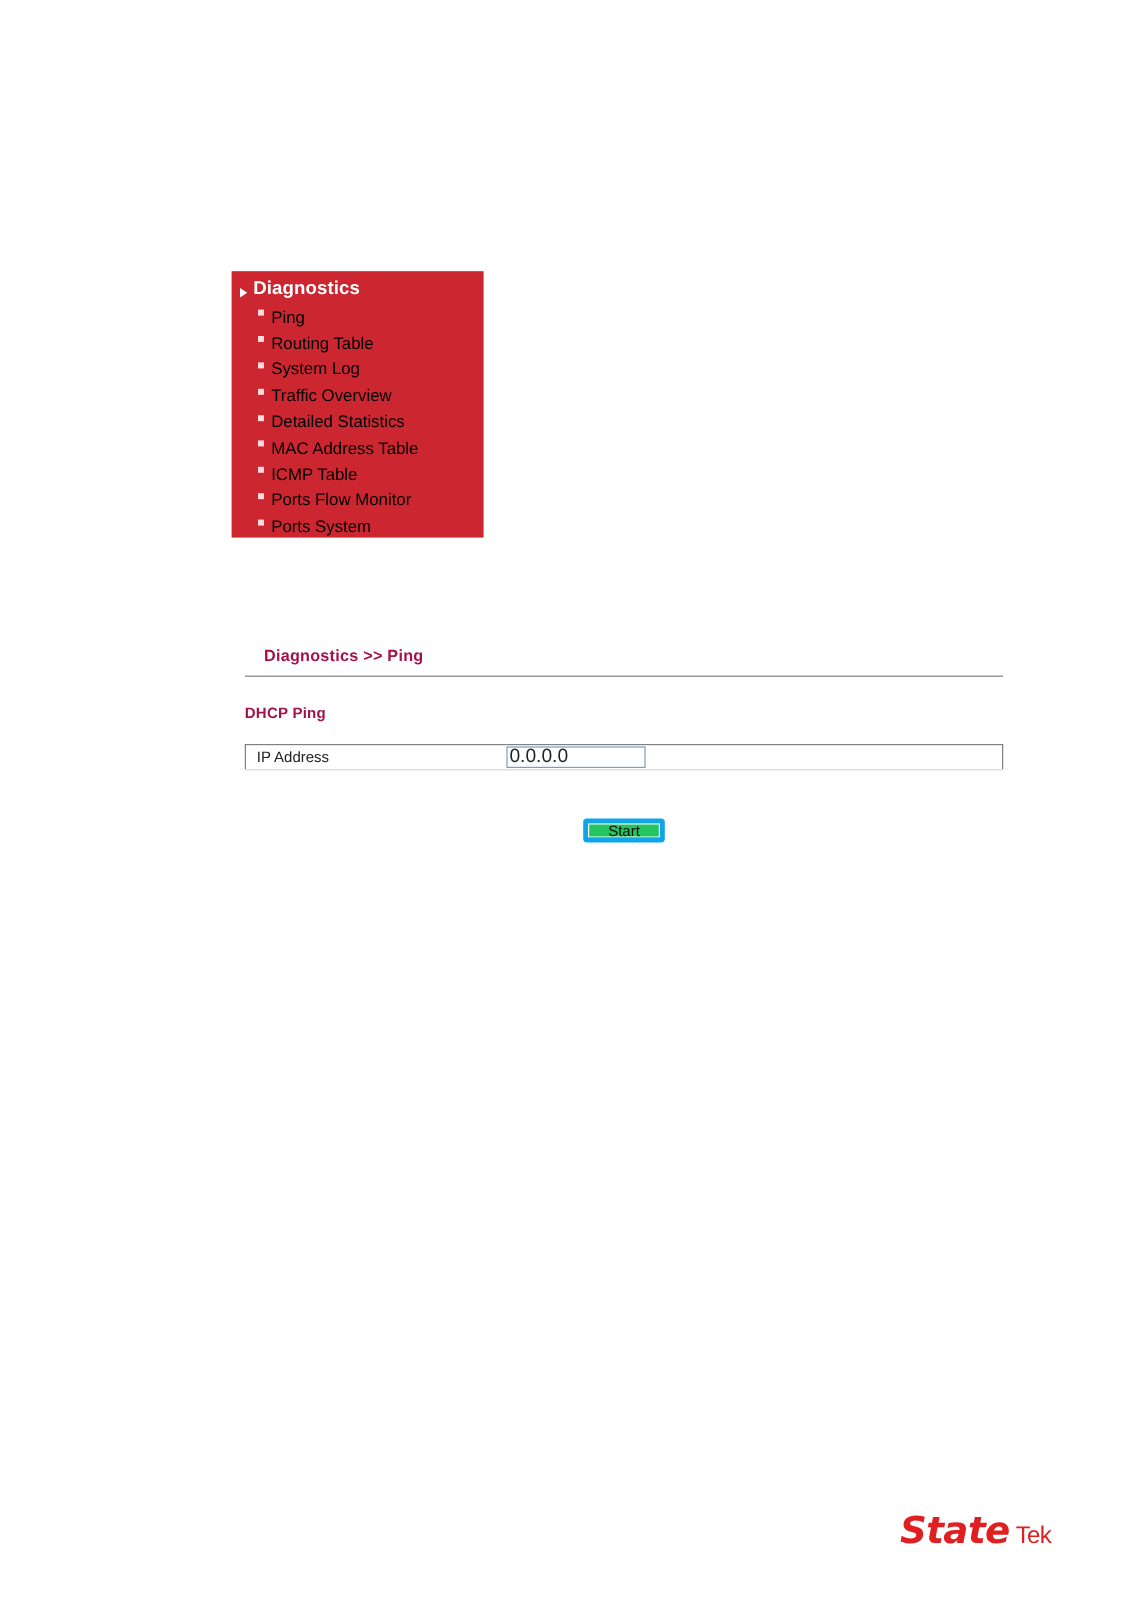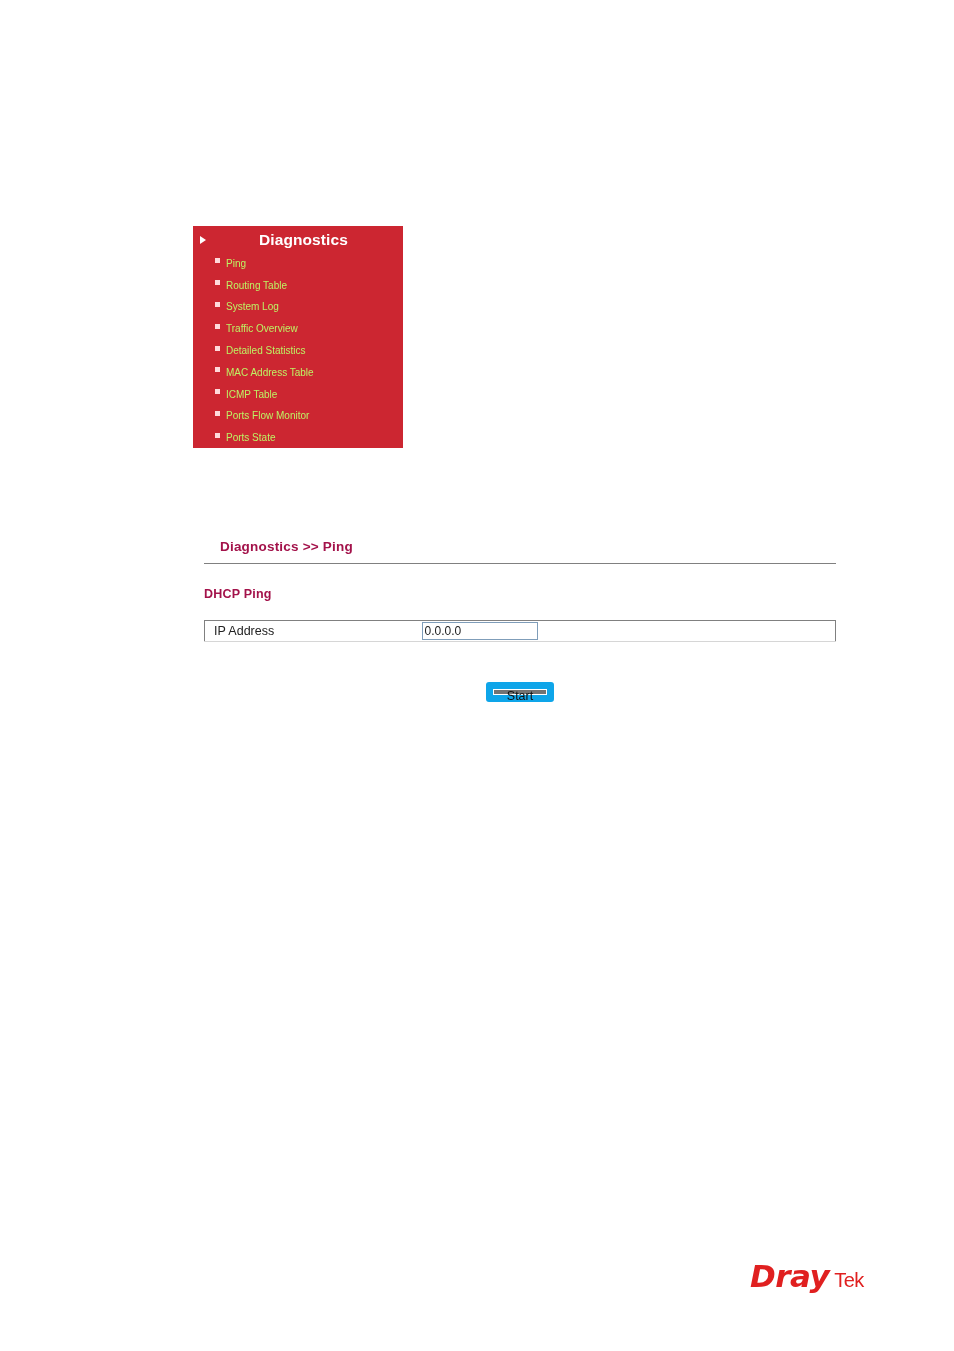--- a/index.html
+++ b/index.html
@@ -20,25 +20,24 @@
     position: absolute;
     left: 193px;
     top: 226px;
     width: 210px;
     height: 222px;
     background: #cc2631;
     box-sizing: border-box;
   }
   .menu-header {
     display: flex;
-    align-items: center;
+    align-items: flex-end;
     padding: 6px 0 2px 7px;
     height: 24px;
     box-sizing: border-box;
-    gap: 48px;
   }
   .menu-header .tri {
     width: 0;
     height: 0;
     border-left: 6px solid #ffffff;
     border-top: 4.5px solid transparent;
     border-bottom: 4.5px solid transparent;
     margin-right: 5px;
     flex: 0 0 auto;
   }
@@ -63,22 +62,22 @@
   .menu-list li .sq {
     width: 5px;
     height: 5px;
     background: #ffd9db;
     margin-right: 6px;
     flex: 0 0 auto;
     position: relative;
     top: -3px;
   }
   .menu-list li .label {
-    color: #bef264;
-    font-size: 10px;
+    color: #000000;
+    font-size: 14px;
     line-height: 1;
     white-space: nowrap;
   }
 
   
   .page-heading {
     position: absolute;
     left: 220px;
     top: 539px;
     font-size: 13.5px;
@@ -136,38 +135,38 @@
     height: 21px;
     box-sizing: border-box;
   }
   .txt-input {
     width: 116px;
     height: 18px;
     box-sizing: border-box;
     border: 1px solid #7f9db9;
     background: #ffffff;
     font-family: "Liberation Sans", sans-serif;
-    font-size: 12px;
+    font-size: 16px;
     color: #222222;
     padding: 0 2px;
     margin: 0;
     line-height: 16px;
     outline: none;
     display: block;
   }
 
   
   .start-button {
     position: absolute;
     left: 486px;
     top: 682px;
     width: 68px;
     height: 20px;
-    background: #737373;
-    border: 7px solid #0ea5e9;
+    background: #22c55e;
+    border: 4px solid #0ea5e9;
     border-radius: 3px;
     font-family: "Liberation Sans", sans-serif;
     font-size: 12.5px;
     color: #111111;
     cursor: pointer;
     padding: 0;
     box-shadow: inset 0 0 0 1px #ffffff;
   }
 
   
@@ -231,21 +230,21 @@
     <li>
       <span class="sq"></span>
       <span class="label">ICMP Table</span>
     </li>
     <li>
       <span class="sq"></span>
       <span class="label">Ports Flow Monitor</span>
     </li>
     <li>
       <span class="sq"></span>
-      <span class="label">Ports State</span>
+      <span class="label">Ports System</span>
     </li>
   </ul>
 </div>
 
 <div class="page-heading">Diagnostics &gt;&gt; Ping</div>
 <div class="heading-rule"></div>
 <div class="section-title">DHCP Ping</div>
 
 <table class="settings-table">
   <tbody>
@@ -254,15 +253,15 @@
       <td class="cell-field">
         <input class="txt-input" type="text" value="0.0.0.0" style="">
       </td>
     </tr>
   </tbody>
 </table>
 
 <button class="start-button">Start</button>
 
 <div class="footer-logo">
-  <span class="dray">Dray</span>
+  <span class="dray">State</span>
   <span class="tek">Tek</span>
 </div>
 
 </body></html>

